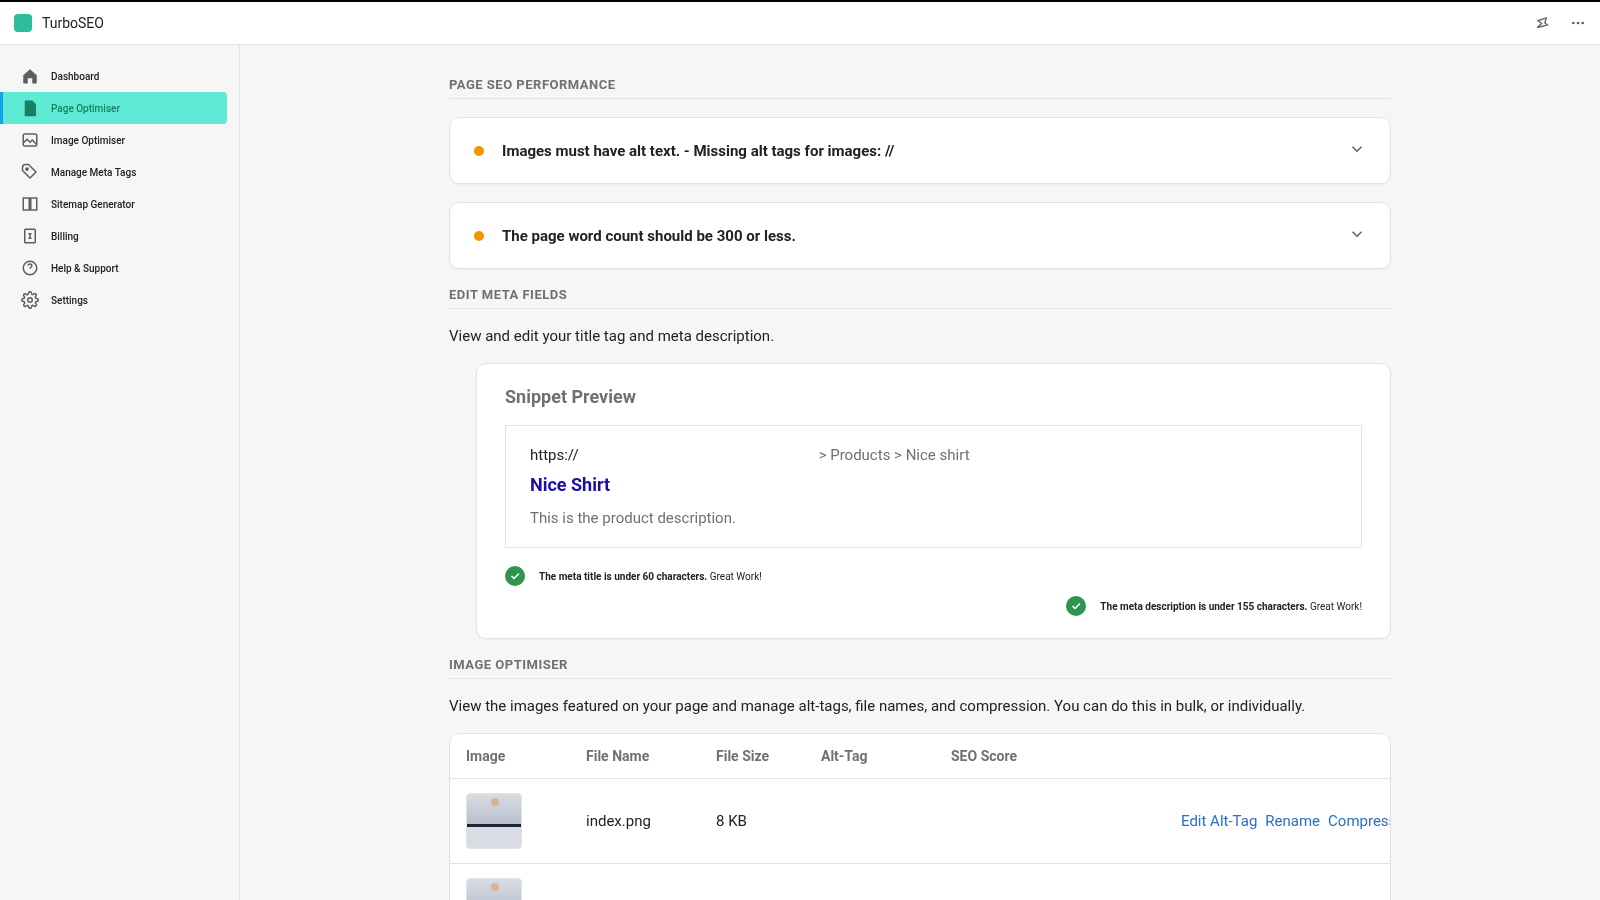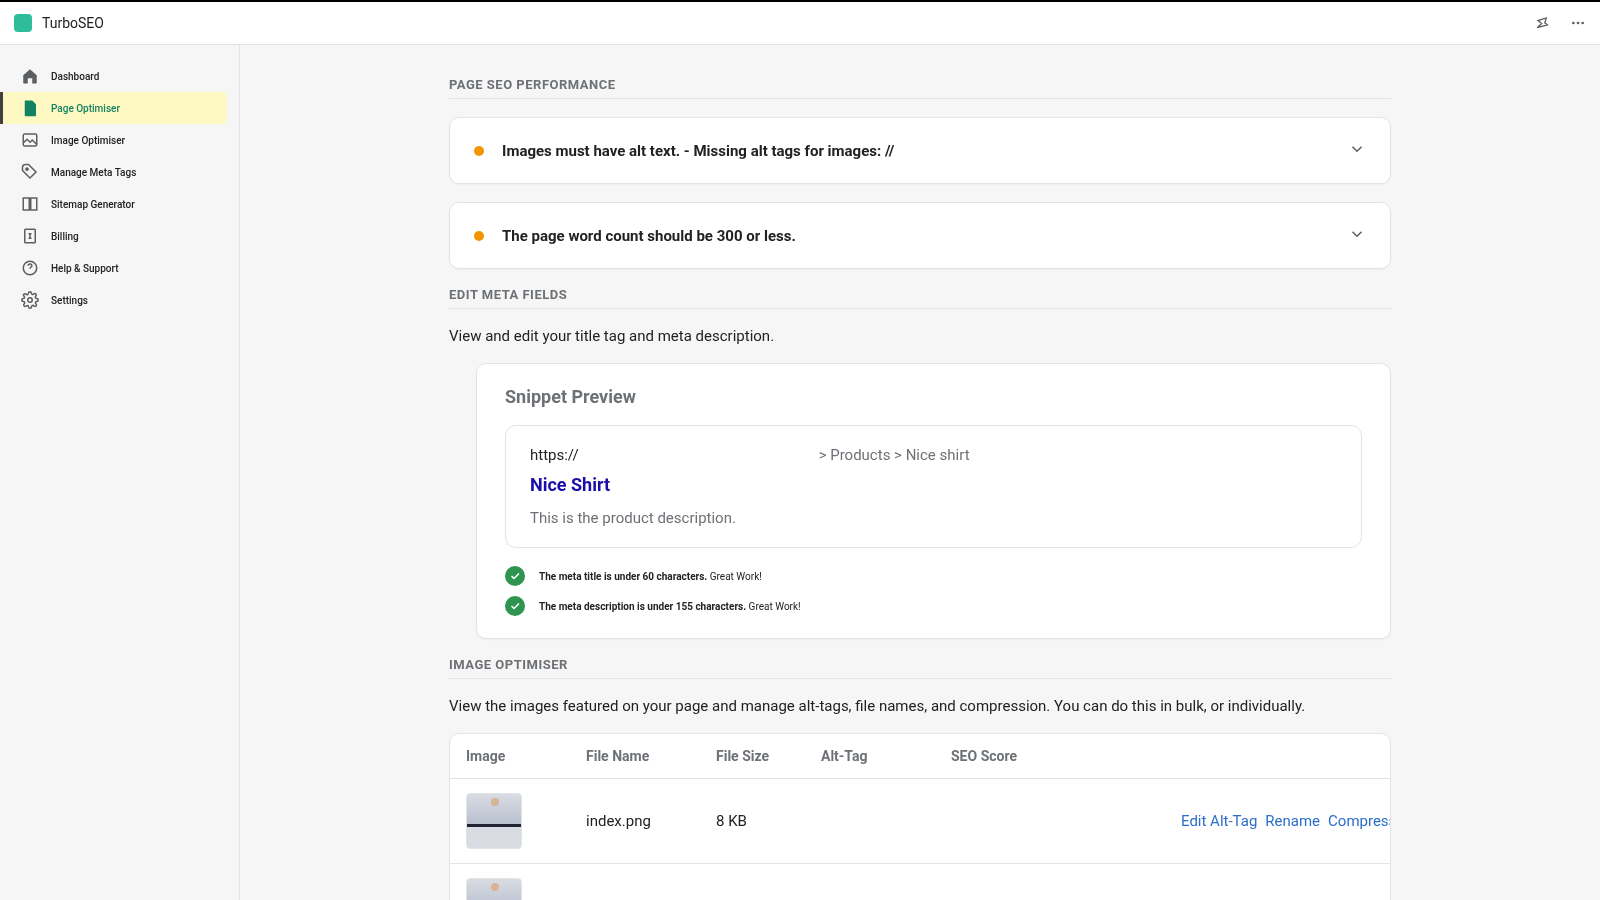--- a/index.html
+++ b/index.html
@@ -62,23 +62,23 @@
       align-items: center;
       gap: 12px;
       padding: 7px 18px;
       color: #202223;
       cursor: pointer;
       font-size: 10px;
       font-weight: 500;
       border-left: 3px solid transparent;
     }
     .nav-item.active {
-      background: #fef9c3;
+      background: #5eead4;
       color: #138262;
-      border-left: 3px solid #404040;
+      border-left: 3px solid #0ea5e9;
       border-radius: 0 4px 4px 0;
       margin-right: 12px;
     }
     .nav-item .icon {
       width: 18px;
       height: 18px;
       display: flex;
       align-items: center;
       justify-content: center;
       color: #5c5f62;
@@ -152,21 +152,21 @@
       margin-left: 27px;
     }
     .snippet-title {
       font-size: 18px;
       font-weight: 700;
       color: #6d7175;
       margin-bottom: 18px;
     }
     .snippet-preview {
       border: 1px solid #e1e3e5;
-      border-radius: 11px;
+      border-radius: 0;
       padding: 20px 24px;
       margin-bottom: 18px;
     }
     .snippet-url-row {
       display: flex;
       align-items: center;
       gap: 240px;
       font-size: 15px;
       color: #202223;
       margin-bottom: 10px;
@@ -183,21 +183,21 @@
     .snippet-desc {
       font-size: 15px;
       color: #6d7175;
     }
     .check-row {
       display: flex;
       align-items: center;
       gap: 14px;
       margin-bottom: 10px;
     }
-    .check-row:last-child { margin-bottom: 0; }
+    .check-row:last-child { margin-bottom: 0; justify-content: flex-end; }
     .check-badge {
       width: 20px;
       height: 20px;
       border-radius: 50%;
       background: #2e944f;
       display: flex;
       align-items: center;
       justify-content: center;
       flex-shrink: 0;
     }

